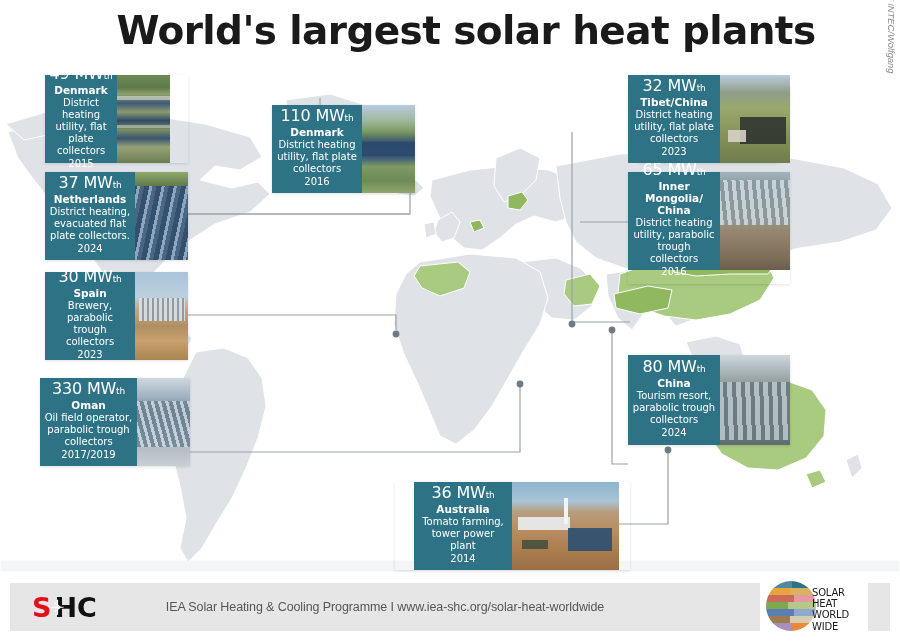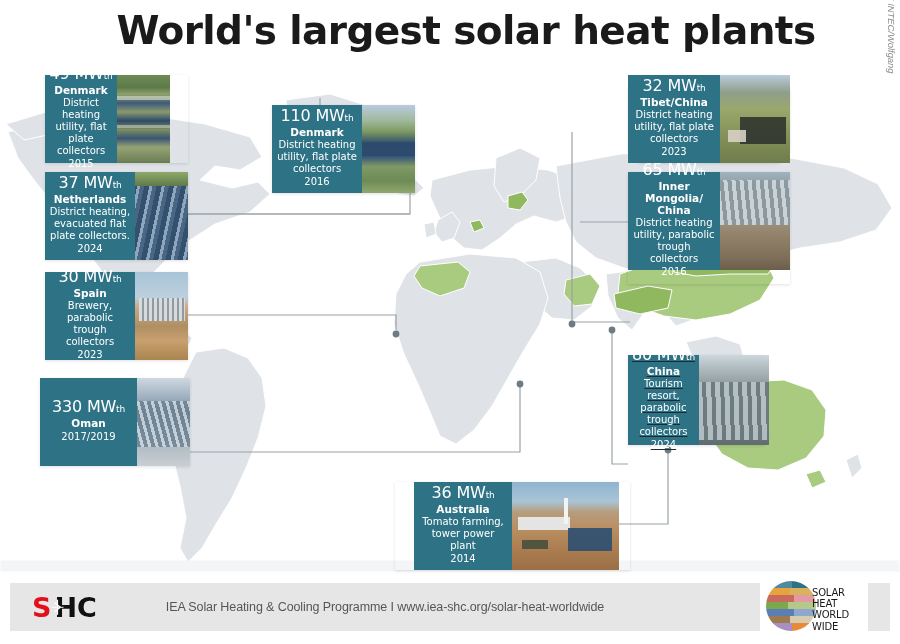--- a/index.html
+++ b/index.html
@@ -243,20 +243,21 @@
       repeating-linear-gradient(90deg,#d8dde0 0 3px,#8d9aa4 3px 5px);opacity:.95;"></i>
   </div>
 </div>
 
 <div class="card" style="left:40px;top:378px;width:150px;height:88px;">
   <div class="txt" style="width:97px;height:88px;">
     <div class="cap">
       <span>330</span>&nbsp;<span>MW</span><span class="u">th</span>
     </div>
     <div class="ctry">Oman</div>
+    <div class="desc">Oil field operator, parabolic trough collectors</div>
     <div class="yr">2017/2019</div>
   </div>
   <div class="photo" style="width:53px;height:88px;background:
       linear-gradient(180deg,#cfd8e0 0%,#9fb0c0 22%,#6f8596 40%,#8ea0ae 58%,#b2bcc4 78%,#c8cfd4 100%);">
     <i style="left:0;top:26%;width:100%;height:52%;background:
       repeating-linear-gradient(75deg,#6d8394 0 4px,#cdd6dd 4px 7px);opacity:.85;"></i>
   </div>
 </div>
 
 <div class="card" style="left:628px;top:75px;width:162px;height:88px;border-radius:16px;">
@@ -284,21 +285,21 @@
     <div class="desc">District heating utility, parabolic trough collectors</div>
     <div class="yr">2016</div>
   </div>
   <div class="photo" style="width:70px;height:98px;background:
       linear-gradient(180deg,#9fb3bf 0%,#8d9a9e 16%,#a39a86 40%,#93836c 64%,#7d6e58 88%,#6b5e4c 100%);">
     <i style="left:0;top:8%;width:100%;height:46%;background:
       repeating-linear-gradient(84deg,#cfd8dd 0 4px,#8a98a0 4px 8px);opacity:.9;"></i>
   </div>
 </div>
 
-<div class="card" style="left:628px;top:355px;width:137px;height:90px;text-decoration:underline;">
+<div class="card" style="left:628px;top:355px;width:162px;height:90px;">
   <div class="txt" style="width:92px;height:90px;">
     <div class="cap">
       <span>80</span>&nbsp;<span>MW</span><span class="u">th</span>
     </div>
     <div class="ctry">China</div>
     <div class="desc">Tourism resort, parabolic trough collectors</div>
     <div class="yr">2024</div>
   </div>
   <div class="photo" style="width:70px;height:90px;background:
       linear-gradient(180deg,#cdd7dd 0%,#a9b5b8 18%,#8f9a99 34%,#7d8a8c 56%,#6e7b7e 80%,#5f6c70 100%);">

